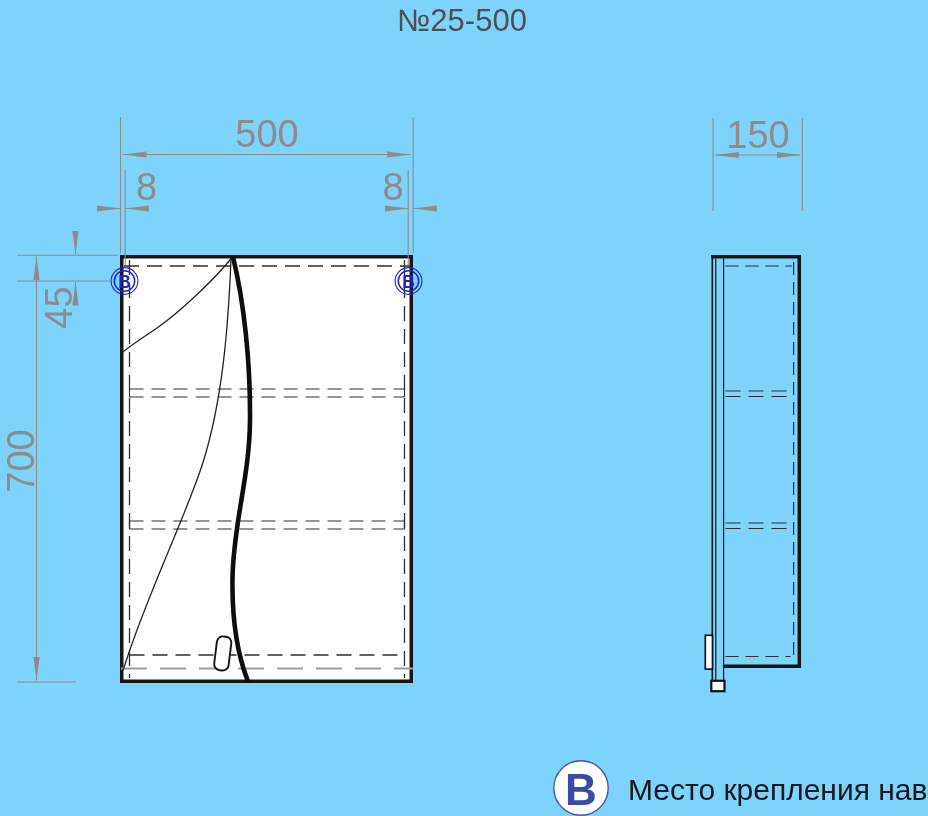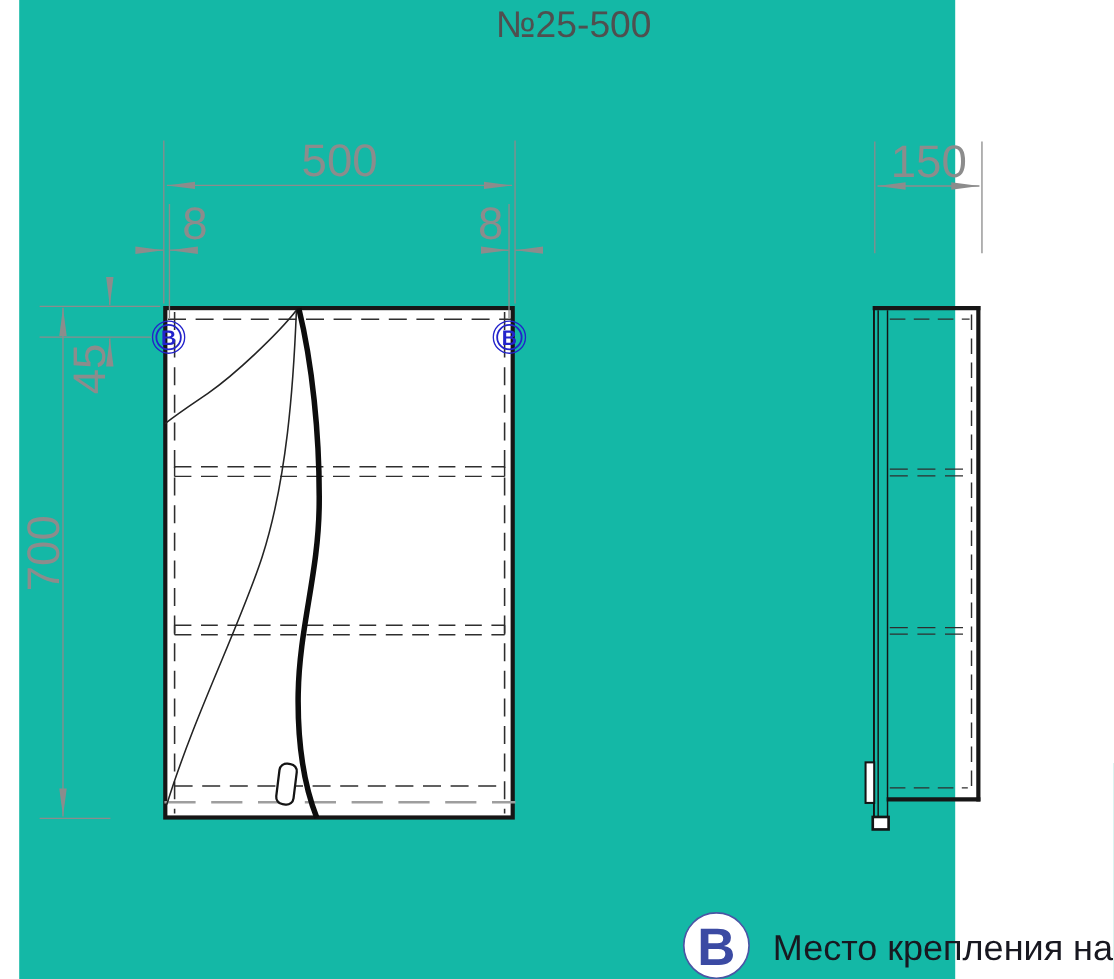--- a/index.html
+++ b/index.html
@@ -6,24 +6,23 @@
     margin: 0;
     padding: 0;
     background: #ffffff;
     width: 928px;
     height: 816px;
     overflow: hidden;
     font-family: "Liberation Sans", sans-serif;
   }
   #stage {
     position: relative;
-    width: 780px;
+    width: 928px;
     height: 816px;
-    background: #14b8a6;
-    margin-left: 16px;
+    background: #7dd3fc;
   }
   svg { display: block; }
   text {
     font-family: "Liberation Sans", sans-serif;
   }
   .dimtxt { fill: #8c8c8c; font-size: 38px; }
   .marktxt { fill: #2323cb; font-size: 17.5px; font-weight: bold; }
 </style>
 </head>
 <body>

